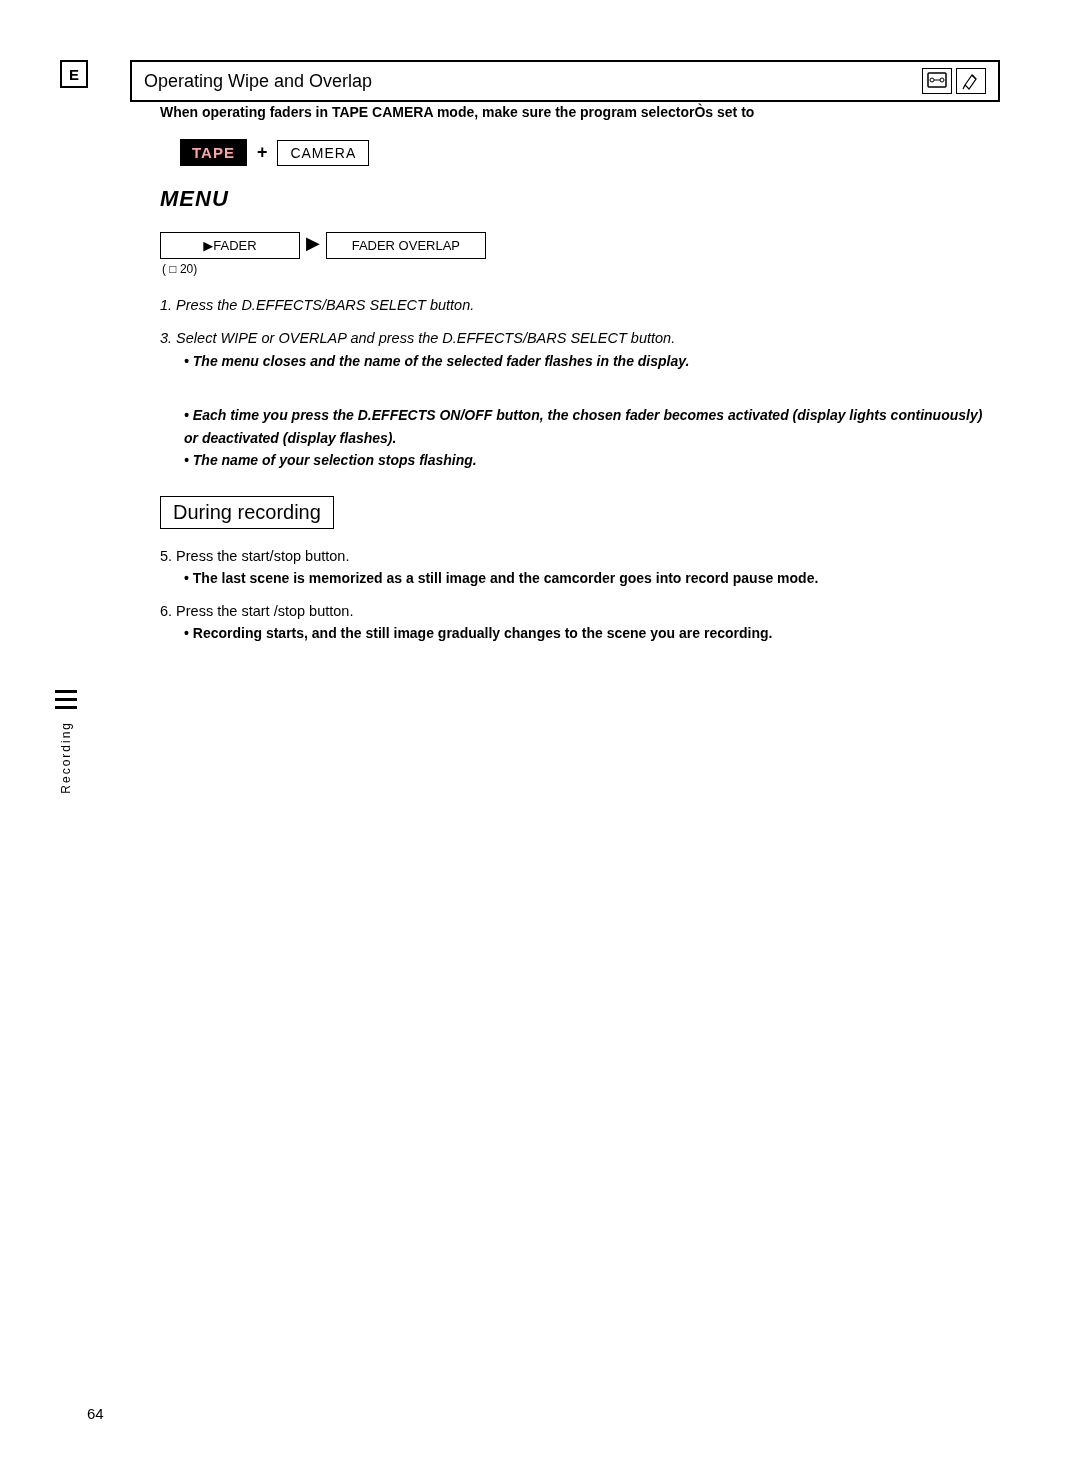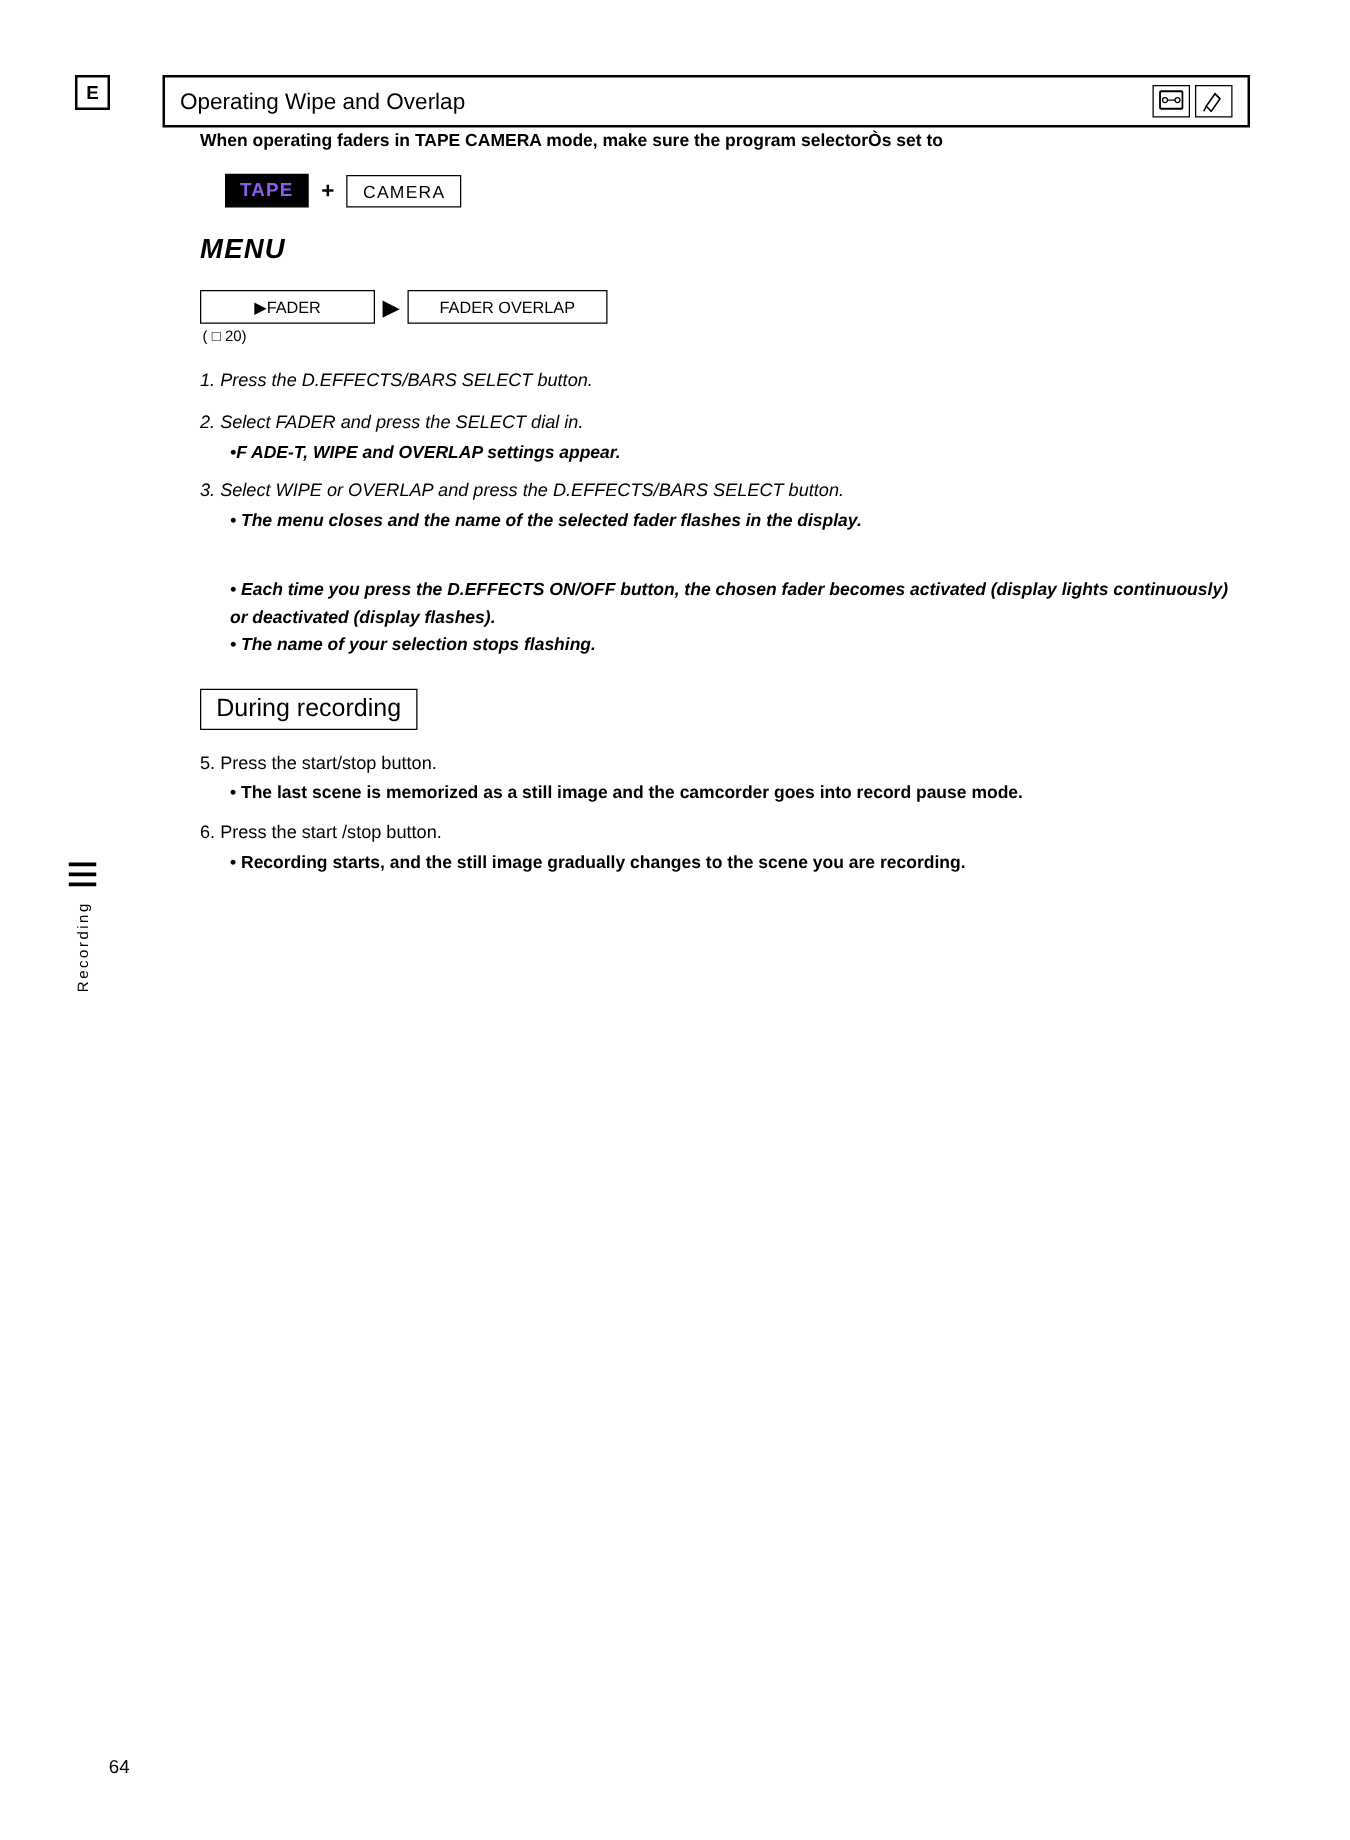--- a/index.html
+++ b/index.html
@@ -80,21 +80,21 @@
     .tape-camera-line {
       display: flex;
       align-items: center;
       gap: 10px;
       margin-bottom: 20px;
       margin-left: 30px;
     }
 
     .tape-box {
       background: #000;
-      color: #8b5cf6;
+      color: #fca5a5;
       padding: 5px 12px;
       font-size: 15px;
       font-weight: bold;
       letter-spacing: 1px;
     }
 
     .plus-sign {
       font-size: 18px;
       font-weight: bold;
     }
@@ -124,21 +124,21 @@
     }
 
     .menu-diagram {
       display: flex;
       flex-direction: column;
       align-items: flex-start;
     }
 
     .menu-steps {
       display: flex;
-      align-items: center;
+      align-items: flex-start;
       gap: 0;
       border-radius: 11px;
     }
 
     .menu-step-box {
       border: 1.5px solid #000;
       padding: 5px 18px;
       font-size: 13px;
       min-width: 140px;
       text-align: center;
@@ -288,24 +288,20 @@
     </div>
   </div>
 
   
   <div class="steps-list" style="margin-left:60px; margin-top:10px;font-style:italic;">
 
     <div class="step-item">
       <span class="step-main">1.  Press the D.EFFECTS/BARS SELECT button.</span><br>
     </div>
 
-    <div class="step-item">
-      <span class="step-main">2.  Select FADER and press the SELECT dial in.</span><br>
-      <span class="step-bold-bullet">•F ADE-T, WIPE and OVERLAP settings appear.</span>
-    </div>
 
     <div class="step-item">
       <span class="step-main">3.  Select WIPE or OVERLAP and press the D.EFFECTS/BARS SELECT button.</span><br>
       <span class="step-bold-bullet">• The menu closes and the name of the selected fader flashes in the display.</span>
     </div>
 
     <div class="step-item">
       <br>
       <span class="step-bold-bullet">• Each time you press the D.EFFECTS ON/OFF button, the chosen fader becomes activated (display lights continuously) or deactivated (display flashes).</span>
       <span class="step-bold-bullet">• The name of your selection stops flashing.</span>

